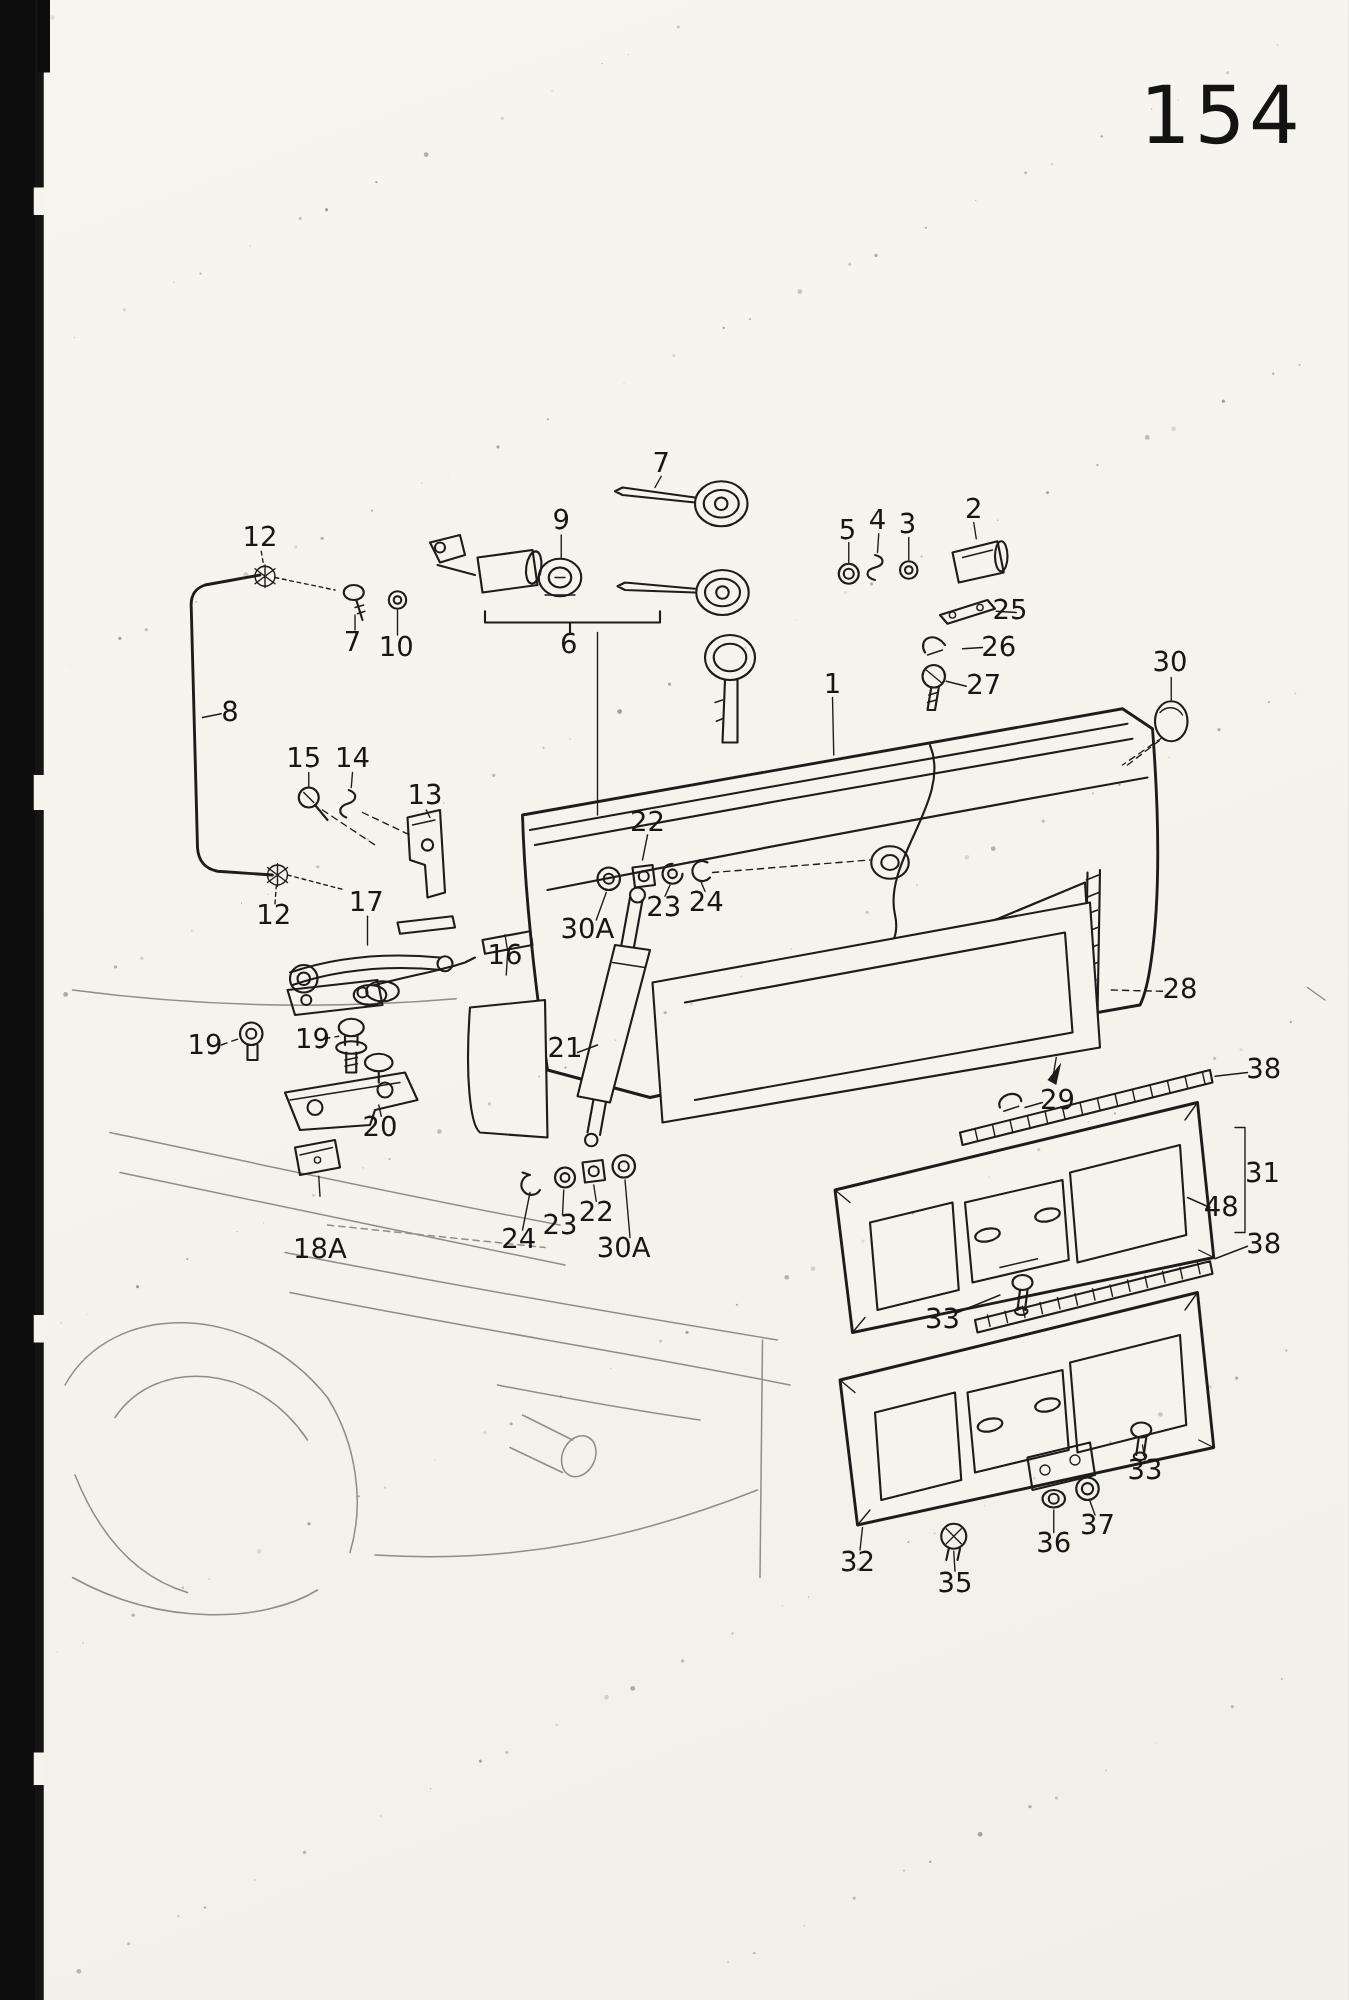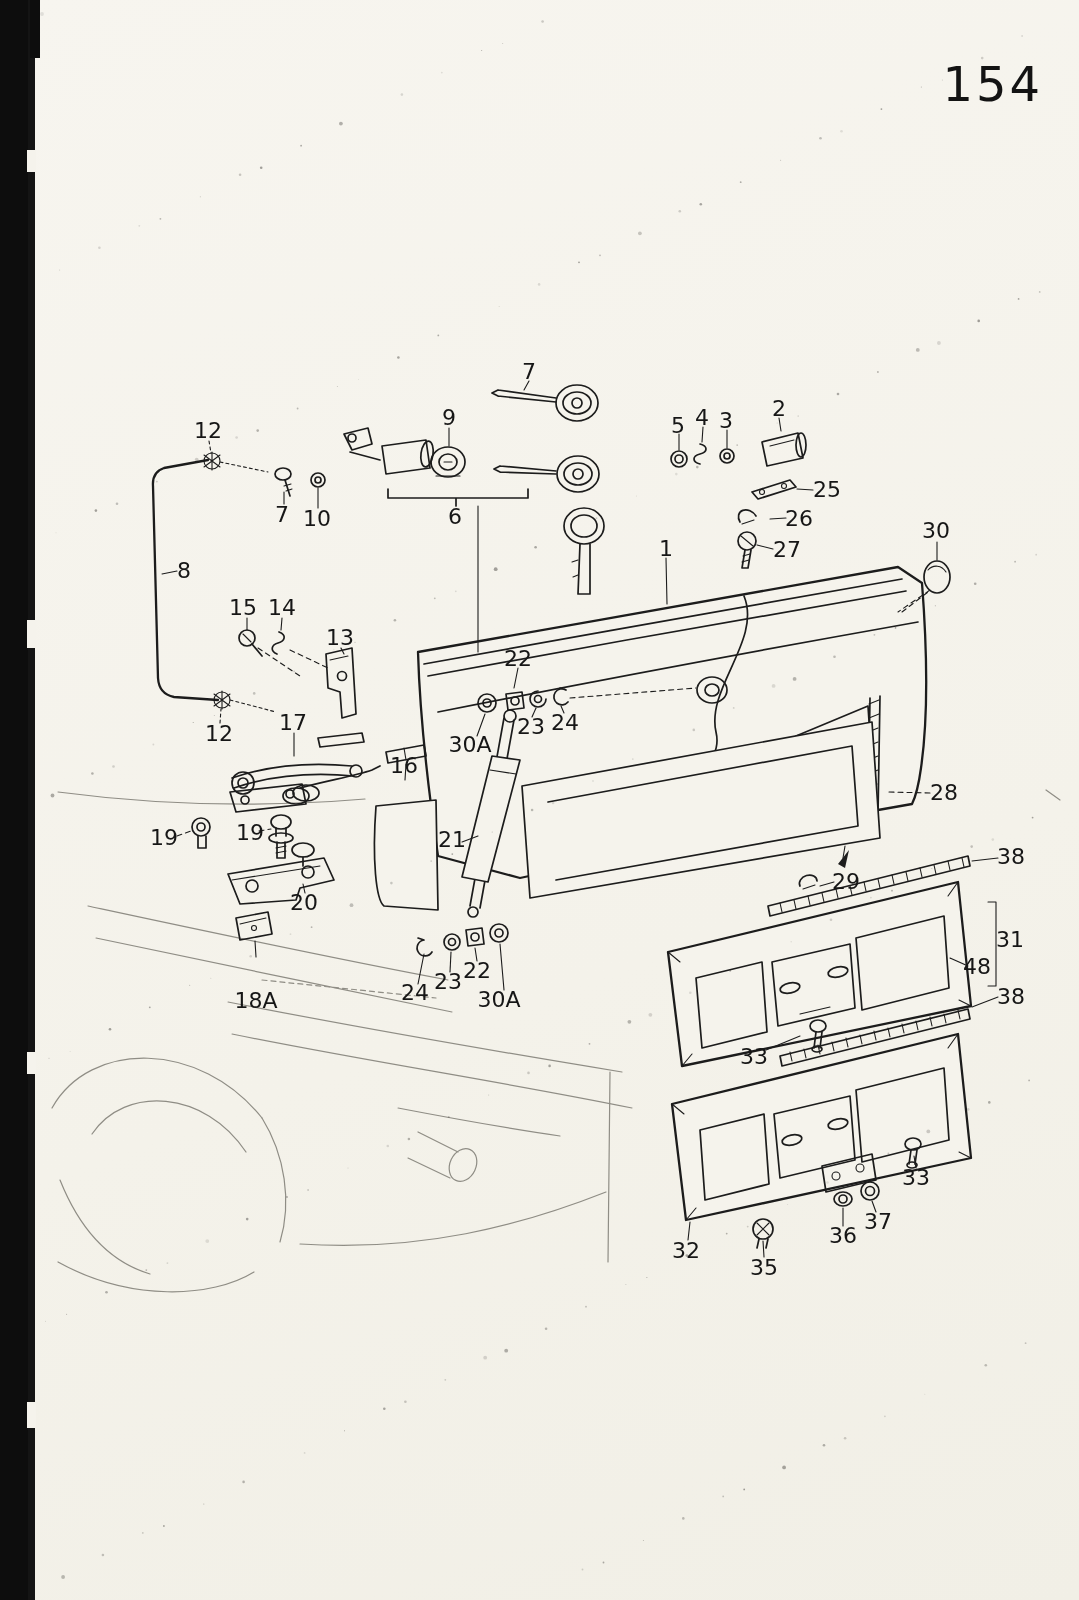--- a/index.html
+++ b/index.html
@@ -14,21 +14,21 @@
   svg#diagram-svg{position:absolute;inset:0;width:1079px;height:1600px;}
   .ln{stroke:#1c1c1c;stroke-width:1.7;fill:none;stroke-linecap:round;stroke-linejoin:round;}
   .ln2{stroke-width:2.3;}
   .thin{stroke-width:1.1;}
   .fillbg{fill:#f5f3ec;}
   .faint{stroke:#8f8d85;stroke-width:1.2;fill:none;stroke-linecap:round;}
   .dash{stroke-dasharray:5 4;}
   .dot3{stroke-dasharray:3 3;}
   .page-number{
     position:absolute;top:56px;right:36px;
-    font-size:48px;color:#131313;letter-spacing:3px;
+    font-size:64px;color:#131313;letter-spacing:3px;
     font-family:"DejaVu Sans",sans-serif;
     text-align:right;
   }
   #labels-layer{position:absolute;inset:0;}
   .part-label{
     position:absolute;transform:translate(-50%,-50%);
     font-size:22px;color:#161616;white-space:nowrap;
     font-family:"DejaVu Sans",sans-serif;
   }
 </style>
@@ -500,21 +500,21 @@
       <span class="part-label" style="left: 529px; top: 371px;">7</span>
       <span class="part-label" style="left: 449px; top: 417px;">9</span>
       <span class="part-label" style="left: 208px; top: 430px;">12</span>
       <span class="part-label" style="left: 282px; top: 514px;">7</span>
       <span class="part-label" style="left: 317px; top: 518px;">10</span>
       <span class="part-label" style="left: 455px; top: 516px;">6</span>
       <span class="part-label" style="left: 678px; top: 425px;">5</span>
       <span class="part-label" style="left: 702px; top: 417px;">4</span>
       <span class="part-label" style="left: 726px; top: 420px;">3</span>
       <span class="part-label" style="left: 779px; top: 408px;">2</span>
-      <span class="part-label" style="left: 827px; top: 489px;">25</span>
+      <span class="part-label" style="left: 808px; top: 489px;">25</span>
       <span class="part-label" style="left: 799px; top: 518px;">26</span>
       <span class="part-label" style="left: 787px; top: 549px;">27</span>
       <span class="part-label" style="left: 936px; top: 530px;">30</span>
       <span class="part-label" style="left: 184px; top: 570px;">8</span>
       <span class="part-label" style="left: 243px; top: 607px;">15</span>
       <span class="part-label" style="left: 282px; top: 607px;">14</span>
       <span class="part-label" style="left: 340px; top: 637px; text-align: right;">13</span>
       <span class="part-label" style="left: 666px; top: 548px;">1</span>
       <span class="part-label" style="left: 518px; top: 658px;">22</span>
       <span class="part-label" style="left: 531px; top: 726px;">23</span>

